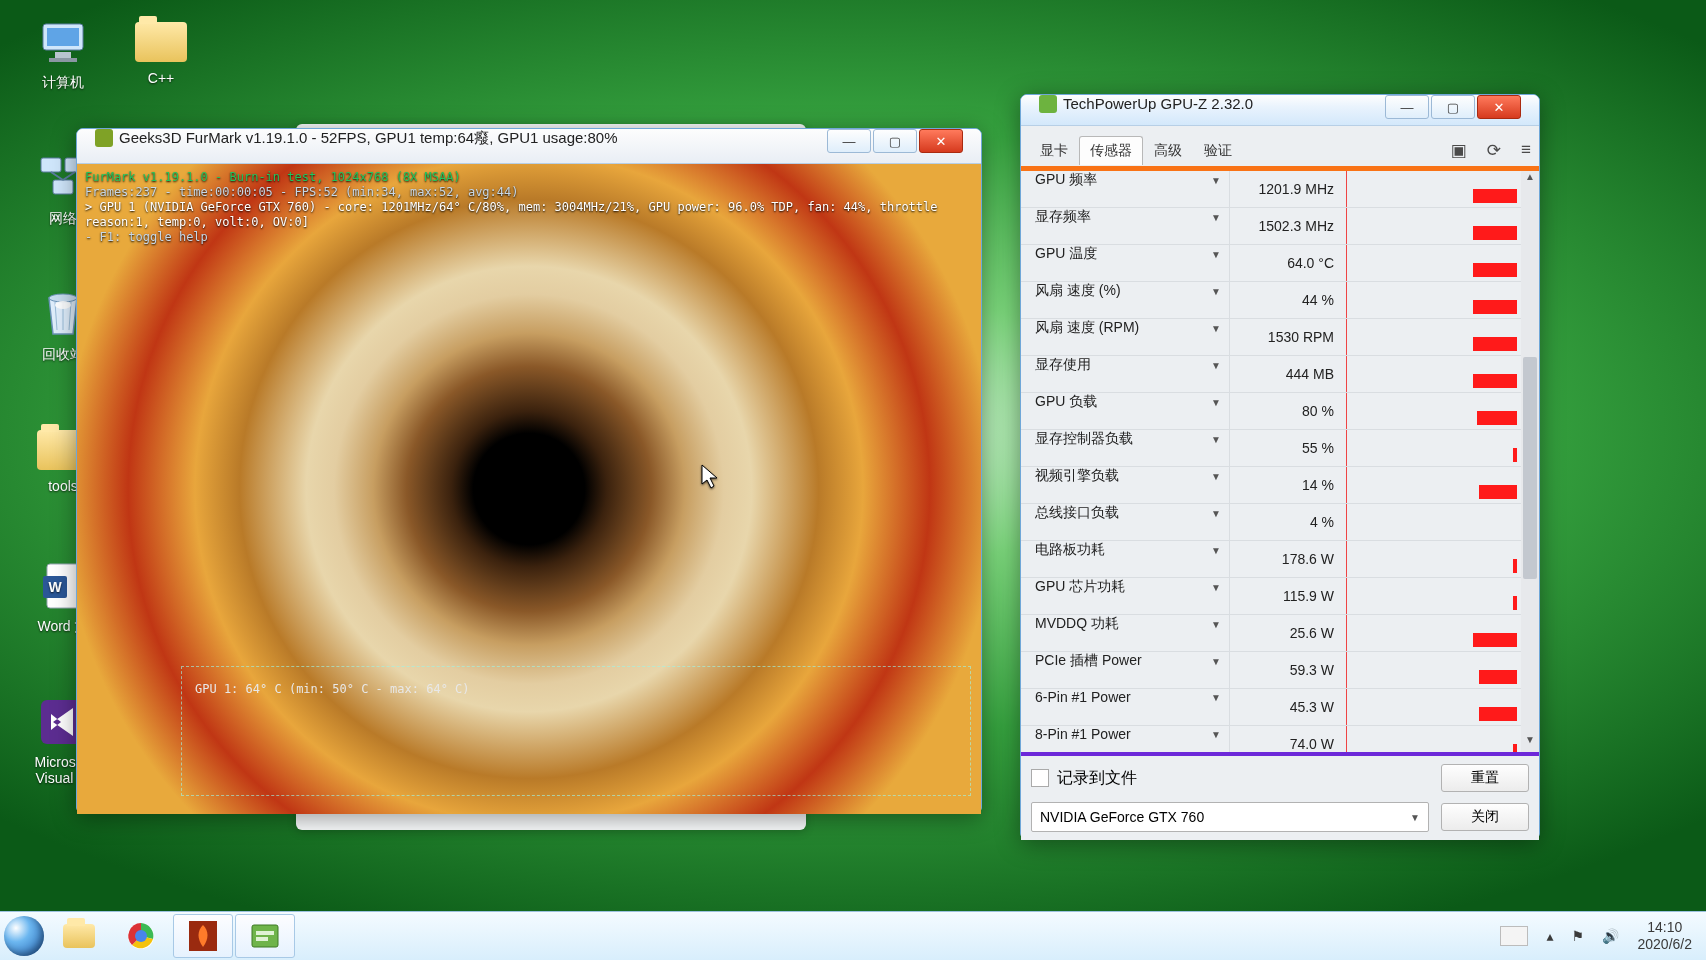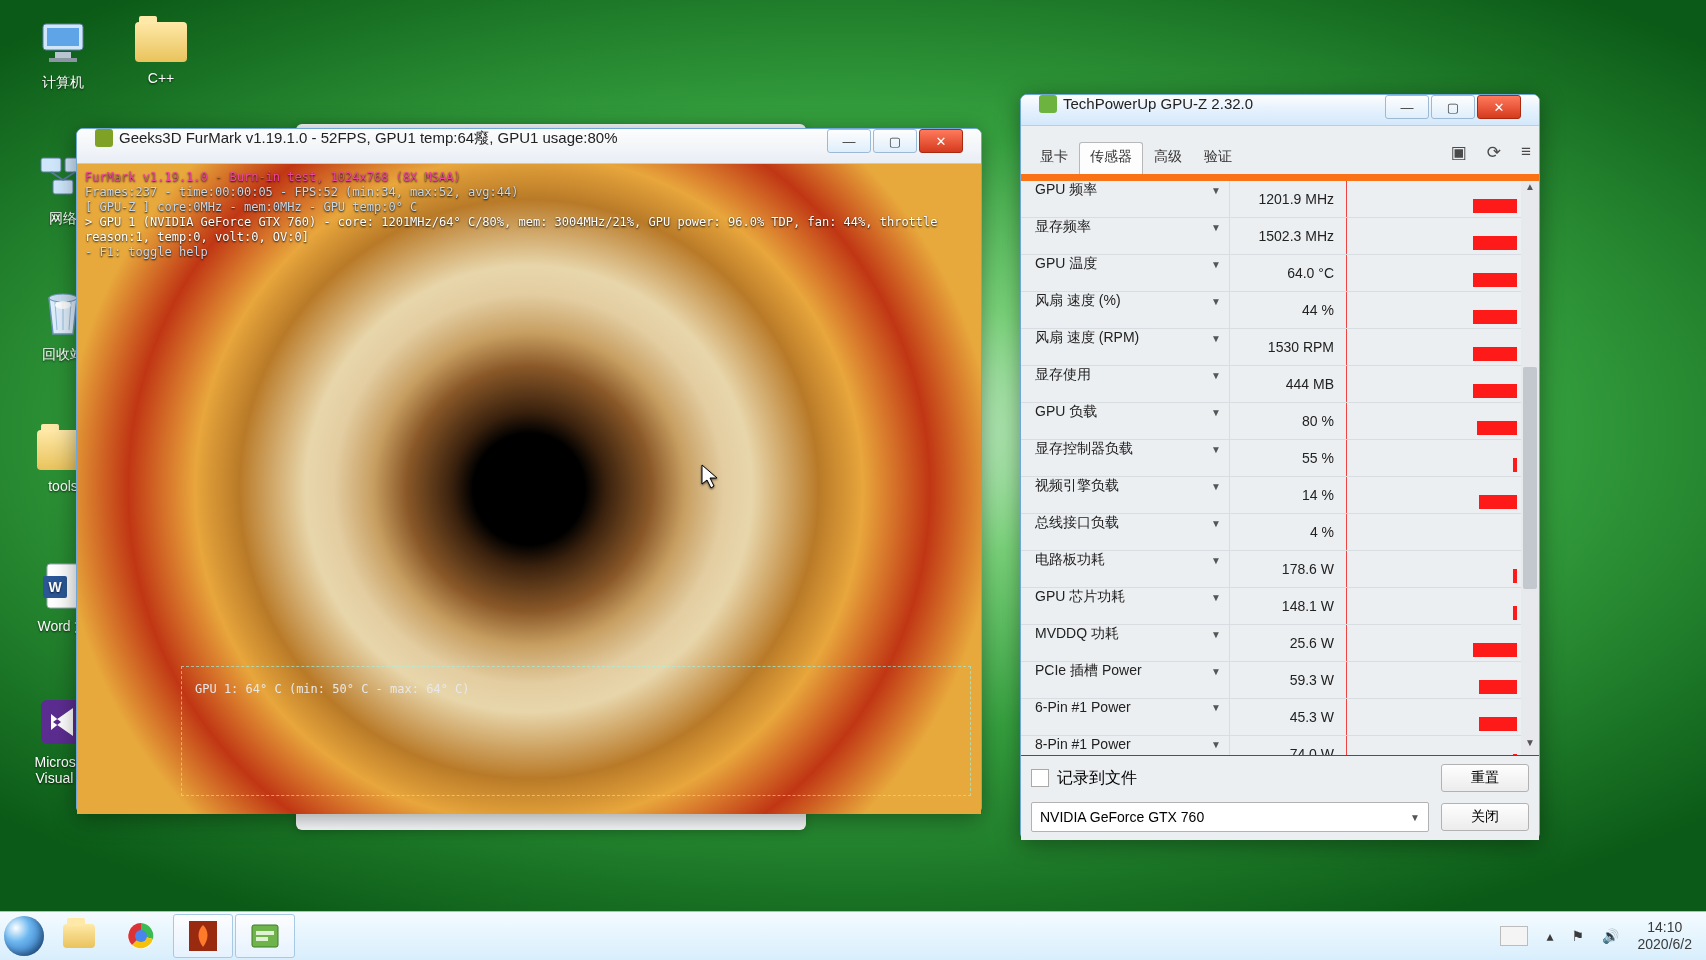--- a/index.html
+++ b/index.html
@@ -25,50 +25,50 @@
 .win-btn{width:42px;height:22px;border:1px solid #9cb9d6;border-radius:3px;background:linear-gradient(#fefefe,#dfeefb);display:flex;align-items:center;justify-content:center;font-size:13px;color:#3a3a3a}
 .win-btn.close{background:linear-gradient(#ff7a5c,#d63a1e);color:#fff;border-color:#aa2a10}
 
 .furmark{left:76px;top:128px;width:904px;height:684px}
 .furmark .titlebar{background:linear-gradient(#fdfdfd,#e9eef5)}
 .furmark .t-icon{background:#7fa226}
 .fur-body{position:relative;width:100%;height:650px;background:#1a0b04;overflow:hidden}
 .fur-render{position:absolute;inset:0;background:
  radial-gradient(circle at 50% 50%,#000 0 10%,#3b220e 14%,#8a5828 22%,#c79e61 28%,#e3cda1 35%,#e8d6ab 40%,#b97a28 52%,#e8a63c 60%,#c03614 72%,#e8a93c 84%)}
 .fur-overlay{position:absolute;top:6px;left:8px;right:8px;color:#c7d7e6;font:12px/15px Consolas,monospace;text-shadow:0 1px 2px #000}
-.fur-overlay .l1{color:#ec4899}
+.fur-overlay .l1{color:#22c55e}
 .fur-overlay .l4{color:#23e0d0}
 .fur-overlay .l5{color:#ffffff}
 .fur-graph{position:absolute;left:104px;right:10px;bottom:18px;height:128px;border:1px dashed #9ef5e7a0}
 .fur-graph-label{position:absolute;left:118px;bottom:118px;color:#e8e8e8;font:12px Consolas,monospace}
 .cursor-arrow{position:absolute;left:624px;top:300px;width:18px;height:26px}
 .cursor-arrow svg{filter:drop-shadow(0 1px 1px #000a)}
 
 .white-tray{position:absolute;left:296px;top:124px;width:510px;height:706px;background:#f9fbfc;border-radius:6px;box-shadow:0 2px 10px #0003}
 
 .gpuz{left:1020px;top:94px;width:518px;height:744px}
 .gpuz .titlebar{height:30px}
 .gpuz .t-icon{background:#6db33f}
 .gpuz-body{background:#eceff2;height:714px;display:flex;flex-direction:column}
-.gpuz-tabs{display:flex;height:32px;padding:16px 8px 0;border-bottom:7px solid #f97316;font-size:14px}
+.gpuz-tabs{display:flex;align-items:center;height:32px;padding:8px 8px 0;border-bottom:5px solid #f97316;font-size:14px}
 .gpuz-tab{padding:5px 10px;border:1px solid transparent;border-bottom:none;color:#333;cursor:default}
 .gpuz-tab.sel{background:#fdfdfd;border-color:#b8b8b8;border-radius:3px 3px 0 0}
 .gpuz-tools{margin-left:auto;display:flex;gap:20px;color:#4a4a4a;font-size:17px}
 .sensor-list{flex:1;overflow:hidden;position:relative}
 .sensor-rows{position:absolute;inset:0 18px 0 0}
 .sensor-row{display:flex;align-items:flex-start;height:36px;border-bottom:1px solid #d9dde1;font-size:14px;color:#222}
 .sensor-row .name{flex:0 0 194px;padding-left:14px;position:relative}
 .sensor-row .name .dd{position:absolute;right:8px;top:50%;transform:translateY(-50%);font-size:10px;color:#555}
 .sensor-row .val{flex:0 0 104px;text-align:right;padding-right:12px;border-left:1px solid #d9dde1;border-right:1px solid #ef4444;height:100%;display:flex;align-items:center;justify-content:flex-end}
 .sensor-row .graph{flex:1;height:100%;position:relative}
 .sensor-row .graph .bar{position:absolute;right:4px;bottom:4px;height:14px;background:#ff1a1a}
 .vscroll{position:absolute;right:0;top:0;bottom:0;width:18px;background:#e7e9ec}
 .vscroll .thumb{position:absolute;right:2px;width:14px;background:#c3c8cf;border-radius:2px}
 .vscroll .arr{position:absolute;left:0;width:18px;height:18px;text-align:center;font-size:10px;color:#555;background:#e7e9ec}
-.gpuz-foot{padding:8px 10px;border-top:1px solid #6d28d9;display:flex;flex-direction:column;gap:10px}
+.gpuz-foot{padding:8px 10px;border-top:4px solid #6d28d9;display:flex;flex-direction:column;gap:10px}
 .gpuz-foot .row1{display:flex;align-items:center}
 .gcheck{width:16px;height:16px;border:1px solid #aaa;background:#fff;margin-right:8px}
 .gbtn{margin-left:auto;min-width:62px;height:26px;border:1px solid #b2b2b2;background:linear-gradient(#fefefe,#ececec);border-radius:3px;display:flex;align-items:center;justify-content:center;font-size:14px;padding:0 12px}
 .gpu-select{flex:1;height:28px;border:1px solid #b2b2b2;background:#fff;border-radius:2px;display:flex;align-items:center;padding:0 8px;font-size:14px;position:relative;margin-right:12px}
 .gpu-select .dd{position:absolute;right:8px;font-size:10px;color:#555}
 </style>
 </head>
 <body>
 
 <div class="white-tray"></div>
@@ -142,21 +142,20 @@
    <div class="win-btn">—</div>
    <div class="win-btn">▢</div>
    <div class="win-btn close">✕</div>
   </div>
  </div>
  <div class="fur-body">
   <div class="fur-render"></div>
   <div class="fur-overlay">
    <div class="l1">FurMark v1.19.1.0 - Burn-in test, 1024x768 (8X MSAA)</div>
    <div class="l2">Frames:237 - time:00:00:05 - FPS:52 (min:34, max:52, avg:44)</div>
-   <div class="l3">[ GPU-Z ] core:0MHz - mem:0MHz - GPU temp:0° C</div>
    <div class="l5">&gt; GPU 1 (NVIDIA GeForce GTX 760) - core: 1201MHz/64° C/80%, mem: 3004MHz/21%, GPU power: 96.0% TDP, fan: 44%, throttle reason:1, temp:0, volt:0, OV:0]</div>
    <div class="l6">- F1: toggle help</div>
   </div>
   <div class="fur-graph"></div>
   <div class="fur-graph-label">GPU 1: 64° C (min: 50° C - max: 64° C)</div>
   <div class="cursor-arrow">
    <svg width="18" height="26">
           <path d="M1 1 L1 20 L6 16 L10 24 L13 22 L9 14 L16 14 Z" fill="#fff" stroke="#000"></path>
         </svg>
   </div>
@@ -259,21 +258,21 @@
           </div>
           <div class="sensor-row">
             <div class="name">电路板功耗<span class="dd">▼</span></div>
             <div class="val">178.6 W</div>
             <div class="graph">
               <div class="bar" style="width:4px"></div>
             </div>
           </div>
           <div class="sensor-row">
             <div class="name">GPU 芯片功耗<span class="dd">▼</span></div>
-            <div class="val">148.1 W</div>
+            <div class="val">115.9 W</div>
             <div class="graph">
               <div class="bar" style="width:4px"></div>
             </div>
           </div>
           <div class="sensor-row">
             <div class="name">MVDDQ 功耗<span class="dd">▼</span></div>
             <div class="val">25.6 W</div>
             <div class="graph">
               <div class="bar" style="width:44px"></div>
             </div>

